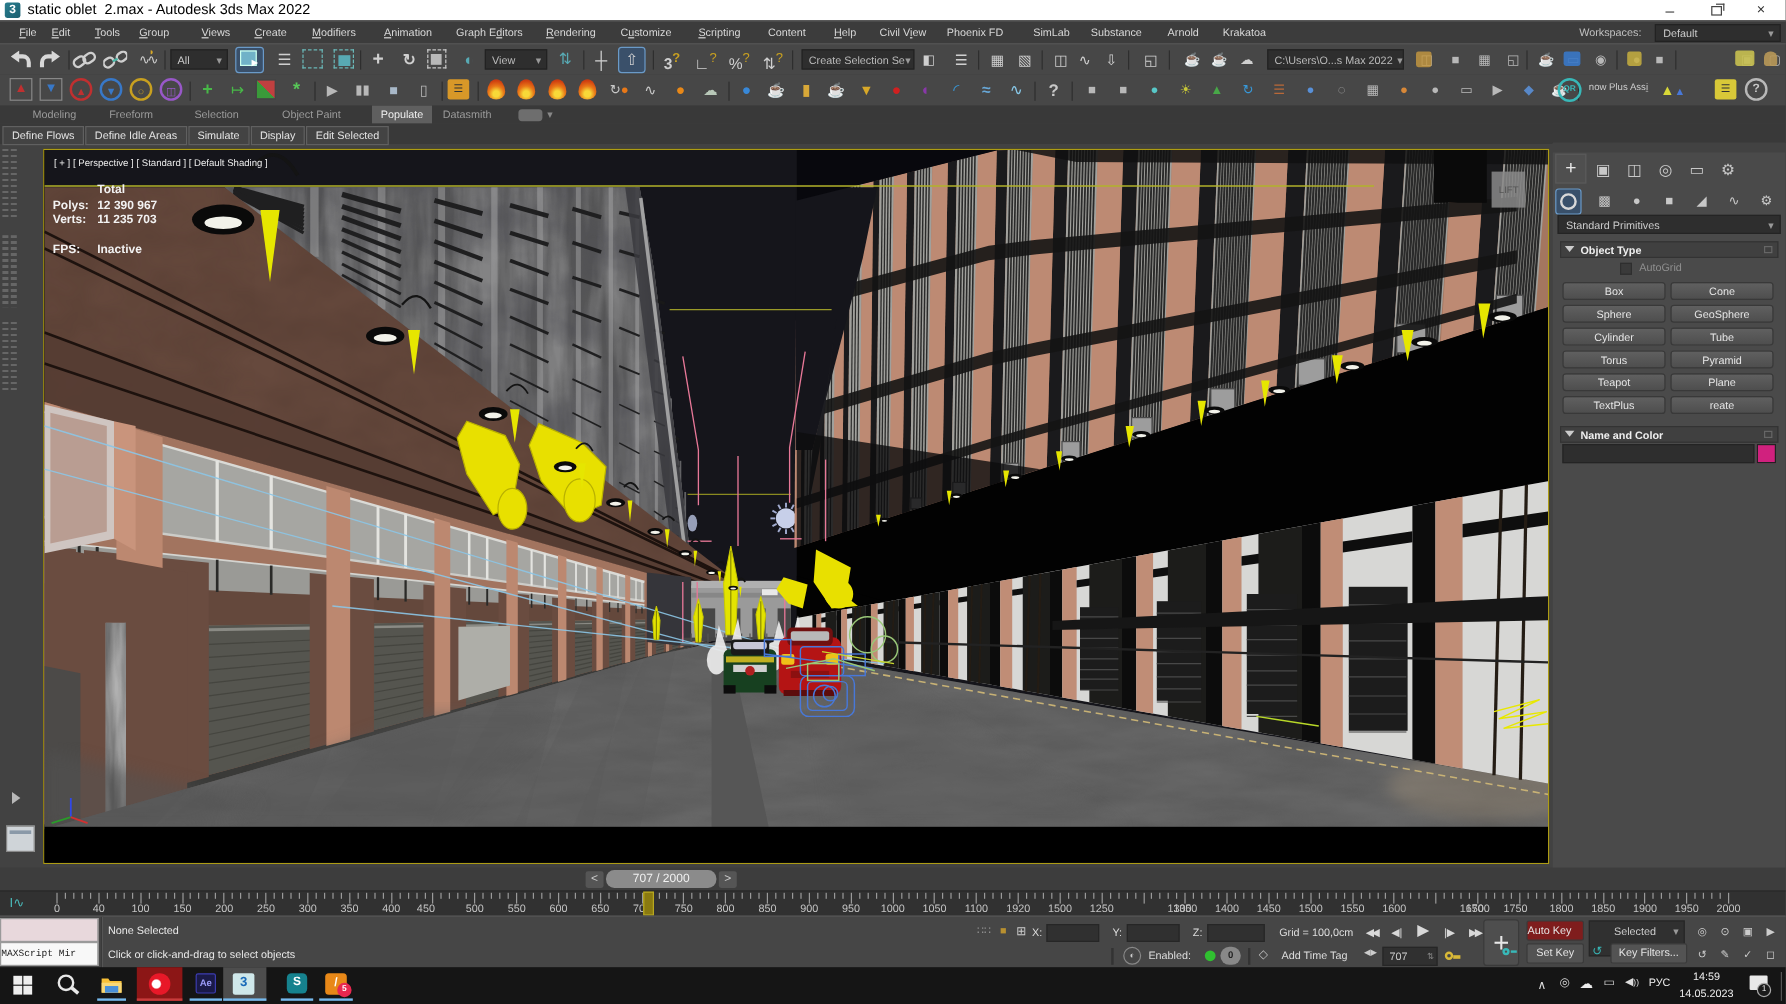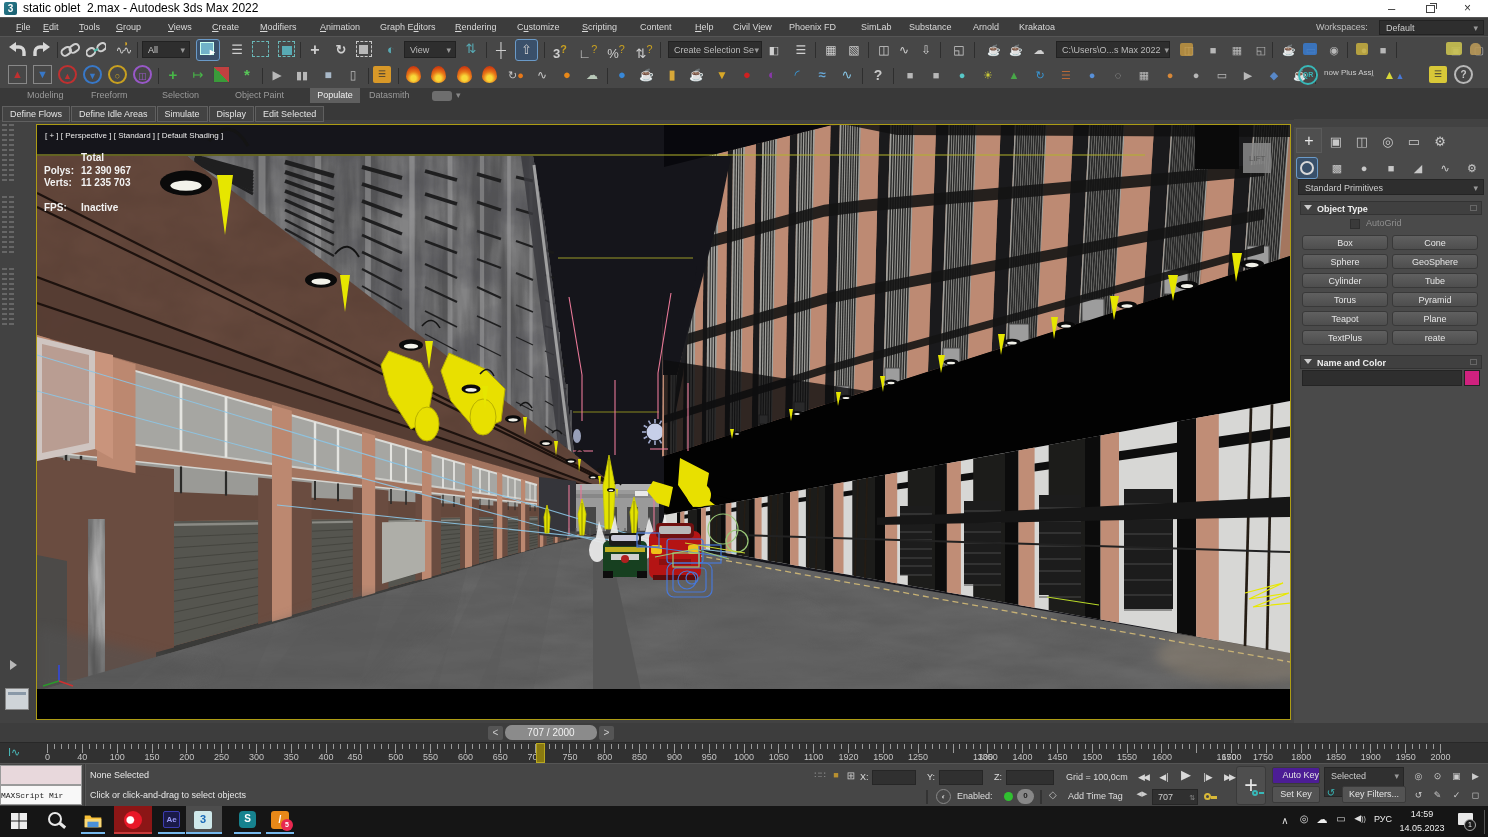--- a/index.html
+++ b/index.html
@@ -1375,23 +1375,23 @@
     <div style="position:absolute;left:1152px;top:25px;width:46px;height:16px;background:#303030;border:1px solid #262626;color:#ccc;font-size:9px;padding-left:5px;line-height:15px">707 <span style="float:right;margin-right:2px;color:#888;font-size:7px">⇅</span></div>
     <div style="position:absolute;left:1202px;top:27px;width:16px;height:12px;">
       <div style="position:absolute;left:2px;top:2px;width:7px;height:7px;border:2px solid #d8b838;border-radius:50%"></div>
       <div style="position:absolute;left:9px;top:5px;width:6px;height:2.5px;background:#d8b838"></div>
     </div>
     <div style="position:absolute;left:1236px;top:2px;width:30px;height:39px;background:#4e4e4e;border:1px solid #3a3a3a;border-radius:3px;color:#e8e8e8;font-size:23px;text-align:center;line-height:36px">+</div>
     <div style="position:absolute;left:1252px;top:24px;width:12px;height:12px;">
       <div style="position:absolute;left:0;top:2px;width:6px;height:6px;border:2px solid #38b8b8;border-radius:50%"></div>
       <div style="position:absolute;left:7px;top:4px;width:5px;height:2px;background:#38b8b8"></div>
     </div>
-    <div style="position:absolute;left:1272px;top:3px;width:48px;height:17px;background:#4c1d95;border:1px solid #3a3a3a;border-radius:2px;color:#e4e4e4;font-size:9px;text-align:right;line-height:15px">Auto Key</div>
+    <div style="position:absolute;left:1272px;top:3px;width:48px;height:17px;background:#7f1d1d;border:1px solid #3a3a3a;border-radius:2px;color:#e4e4e4;font-size:9px;text-align:left;line-height:15px">Auto Key</div>
     <div style="position:absolute;left:1272px;top:22px;width:48px;height:17px;background:#535353;border:1px solid #3a3a3a;border-radius:2px;color:#e4e4e4;font-size:9px;text-align:center;line-height:15px">Set Key</div>
-    <div style="position:absolute;left:1324px;top:3px;width:80px;height:30px;background:#303030;border:1px solid #262626;color:#ccc;font-size:9px;padding-left:6px;line-height:16px">Selected <span style="float:right;margin-right:4px;color:#999">▾</span></div>
+    <div style="position:absolute;left:1324px;top:3px;width:80px;height:30px;background:#303030;border:1px solid #262626;color:#ccc;font-size:9px;padding-left:20px;line-height:16px">Selected <span style="float:right;margin-right:4px;color:#999">▾</span></div>
     <div style="position:absolute;left:1324px;top:23px;width:14px;height:15px;color:#38b8b8;font-size:10px;text-align:center">↺</div>
     <div style="position:absolute;left:1342px;top:22px;width:64px;height:17px;background:#535353;border:1px solid #3a3a3a;border-radius:2px;color:#e4e4e4;font-size:9px;text-align:center;line-height:15px">Key Filters...</div>
     <div style="position:absolute;left:1410px;top:4px;width:17px;height:16px;color:#ccc;font-size:9px;text-align:center;line-height:16px">◎</div>
     <div style="position:absolute;left:1429px;top:4px;width:17px;height:16px;color:#ccc;font-size:9px;text-align:center;line-height:16px">⊙</div>
     <div style="position:absolute;left:1448px;top:4px;width:17px;height:16px;color:#ccc;font-size:9px;text-align:center;line-height:16px">▣</div>
     <div style="position:absolute;left:1467px;top:4px;width:17px;height:16px;color:#ccc;font-size:9px;text-align:center;line-height:16px">▶</div>
     <div style="position:absolute;left:1410px;top:23px;width:17px;height:16px;color:#ccc;font-size:9px;text-align:center;line-height:16px">↺</div>
     <div style="position:absolute;left:1429px;top:23px;width:17px;height:16px;color:#ccc;font-size:9px;text-align:center;line-height:16px">✎</div>
     <div style="position:absolute;left:1448px;top:23px;width:17px;height:16px;color:#ccc;font-size:9px;text-align:center;line-height:16px">✓</div>
     <div style="position:absolute;left:1467px;top:23px;width:17px;height:16px;color:#ccc;font-size:9px;text-align:center;line-height:16px">◻</div>

